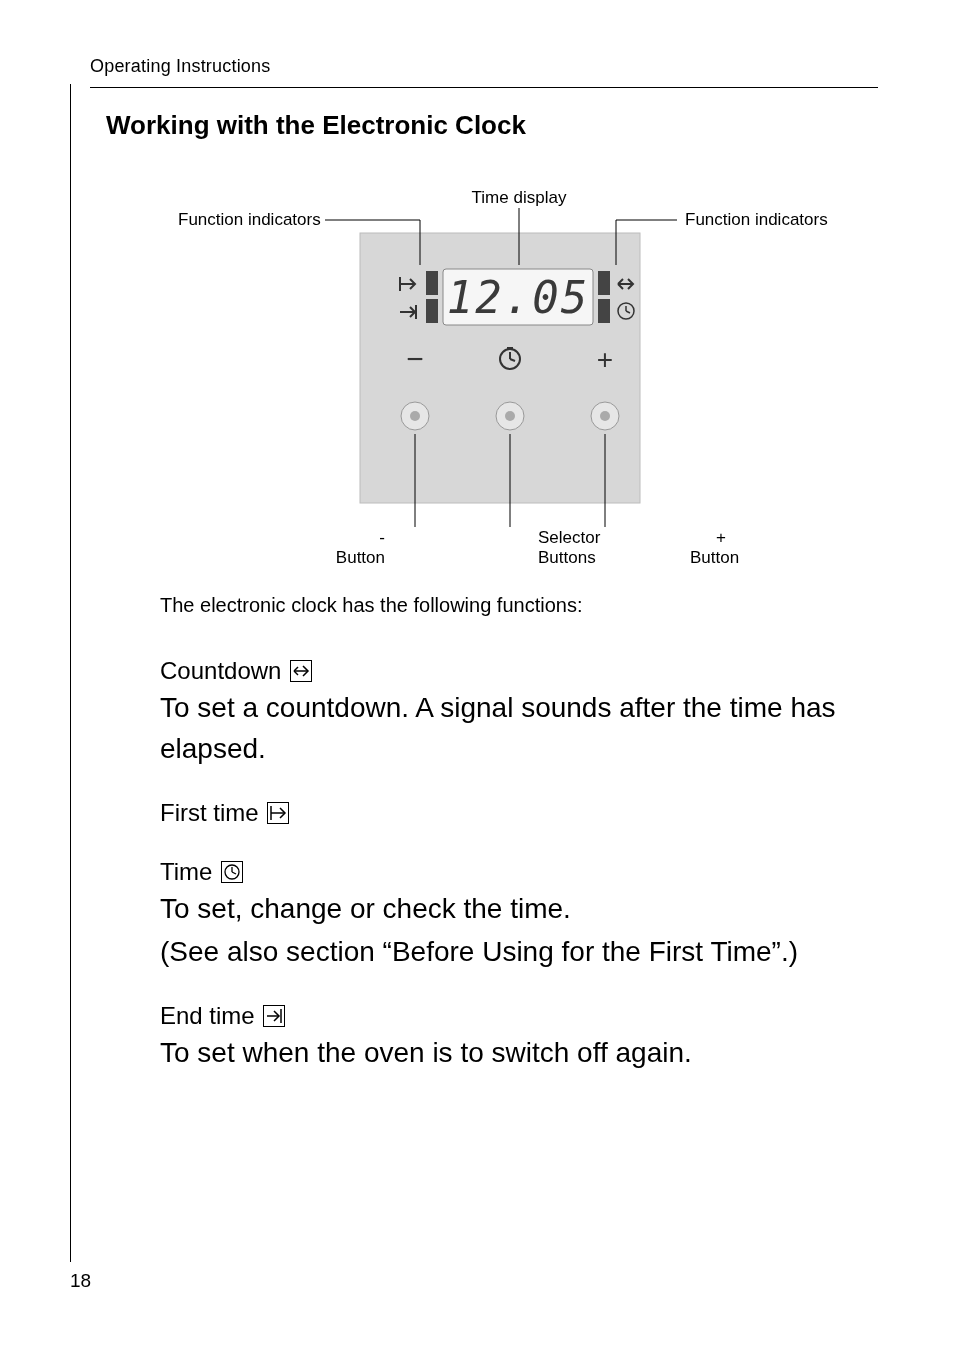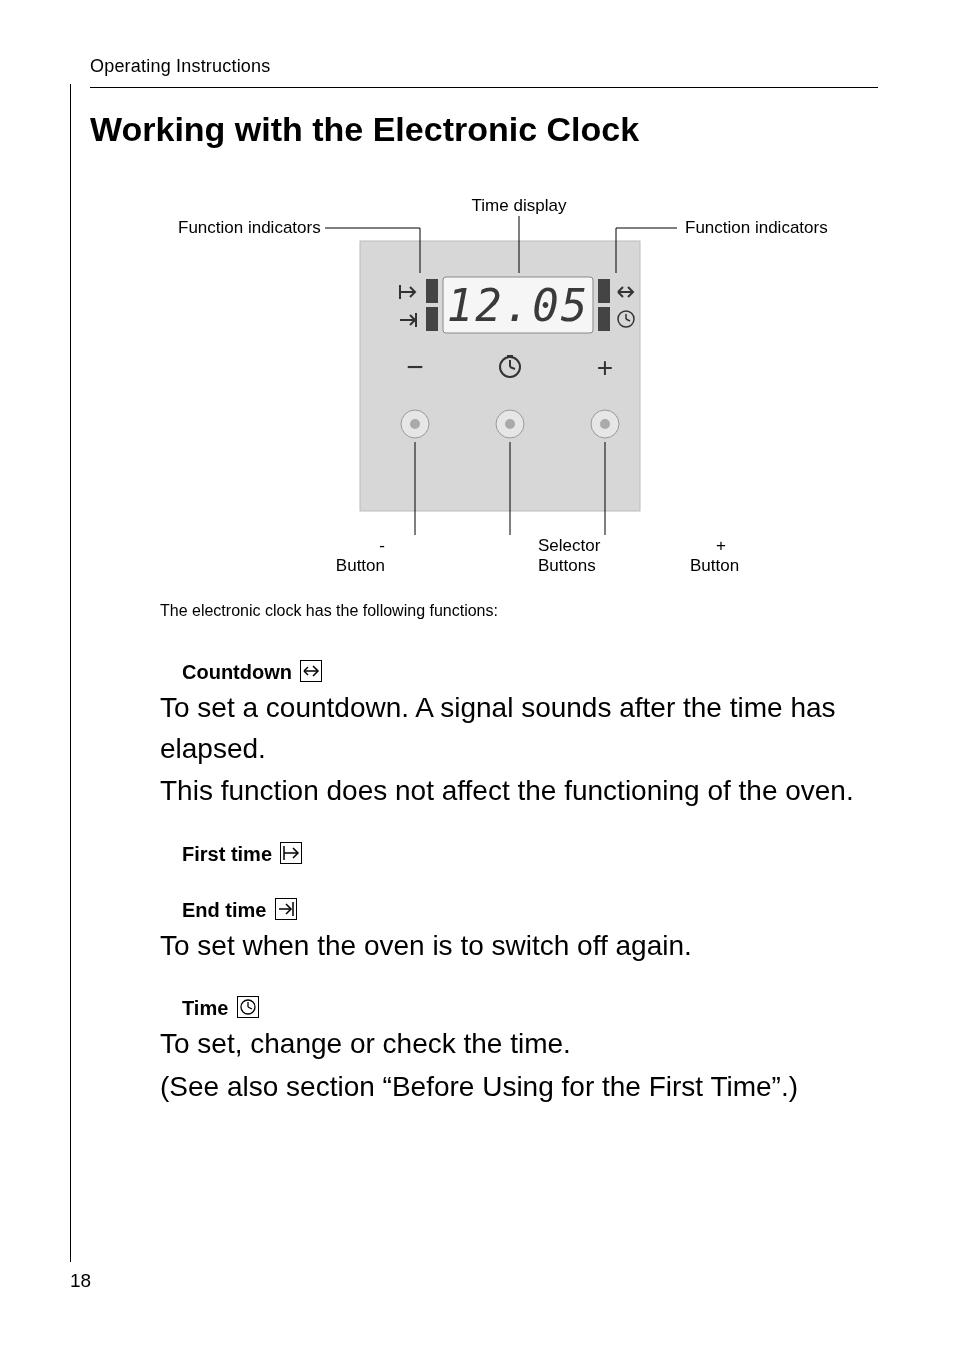--- a/index.html
+++ b/index.html
@@ -33,49 +33,48 @@
     }
     .vline {
       position: absolute;
       top: 84px;
       left: 70px;
       width: 1px;
       bottom: 90px;
       background: #000;
     }
     .title {
-      font-size: 34px;
+      font-size: 26px;
       font-weight: bold;
       margin-top: 22px;
-      margin-left: 0;
+      margin-left: 16px;
     }
     .content {
       margin-left: 70px;
       margin-top: 14px;
     }
     .diagram-wrap {
       width: 700px;
       height: 375px;
       margin: 50px 0 20px 0;
       position: relative;
     }
     .intro {
-      font-size: 16px;
+      font-size: 20px;
       font-weight: 300;
       margin-top: 28px;
       margin-bottom: 40px;
     }
     .func {
       margin-bottom: 30px;
     }
     .func-title {
-      font-size: 20px;
-      font-weight: bold;
+      font-size: 24px;
+      font-weight: normal;
       display: inline-block;
-      margin-left: 22px;
     }
     .func-icon {
       display: inline-block;
       vertical-align: -3px;
       margin-left: 4px;
     }
     .func-desc {
       font-size: 28px;
       font-weight: 300;
       line-height: 1.45;
@@ -203,58 +202,57 @@
       <span class="func-icon">
         <svg width="22" height="22">
             <rect x="0.5" y="0.5" width="21" height="21" fill="none" stroke="#000"></rect>
           <polyline points="13,6 18,11 13,16" fill="none" stroke="#000" stroke-width="1.5"></polyline>
           <line x1="4" y1="11" x2="17" y2="11" stroke="#000" stroke-width="1.5"></line>
           <line x1="4" y1="11" x2="8" y2="7" stroke="#000" stroke-width="1.5"></line>
           <line x1="4" y1="11" x2="8" y2="15" stroke="#000" stroke-width="1.5"></line>
         </svg>
       </span>
       <p class="func-desc">To set a countdown. A signal sounds after the time has elapsed.</p>
-      <p class="func-desc">This function does not affect the functioning of the oven.</p>
     </div>
 
     <div class="func">
       <span class="func-title">First time</span>
       <span class="func-icon">
         <svg width="22" height="22">
             <rect x="0.5" y="0.5" width="21" height="21" fill="none" stroke="#000"></rect>
           <line x1="4" y1="4" x2="4" y2="18" stroke="#000" stroke-width="1.5"></line>
           <line x1="4" y1="11" x2="17" y2="11" stroke="#000" stroke-width="1.5"></line>
           <polyline points="13,6 18,11 13,16" fill="none" stroke="#000" stroke-width="1.5"></polyline>
         </svg>
       </span>
     </div>
 
     <div class="func">
+      <span class="func-title">Time</span>
+      <span class="func-icon">
+        <svg width="22" height="22">
+            <rect x="0.5" y="0.5" width="21" height="21" fill="none" stroke="#000"></rect>
+          <circle cx="11" cy="11" r="7" fill="none" stroke="#000" stroke-width="1.3"></circle>
+          <line x1="11" y1="11" x2="11" y2="6" stroke="#000" stroke-width="1.3"></line>
+          <line x1="11" y1="11" x2="15" y2="13" stroke="#000" stroke-width="1.3"></line>
+        </svg>
+      </span>
+      <p class="func-desc">To set, change or check the time.</p>
+      <p class="func-desc">(See also section “Before Using for the First Time”.)</p>
+    </div>
+
+    <div class="func">
       <span class="func-title">End time</span>
       <span class="func-icon">
         <svg width="22" height="22">
             <rect x="0.5" y="0.5" width="21" height="21" fill="none" stroke="#000"></rect>
           <line x1="4" y1="11" x2="15" y2="11" stroke="#000" stroke-width="1.5"></line>
           <polyline points="11,6 16,11 11,16" fill="none" stroke="#000" stroke-width="1.5"></polyline>
           <line x1="18" y1="4" x2="18" y2="18" stroke="#000" stroke-width="1.5"></line>
         </svg>
       </span>
       <p class="func-desc">To set when the oven is to switch off again.</p>
     </div>
 
-    <div class="func">
-      <span class="func-title">Time</span>
-      <span class="func-icon">
-        <svg width="22" height="22">
-            <rect x="0.5" y="0.5" width="21" height="21" fill="none" stroke="#000"></rect>
-          <circle cx="11" cy="11" r="7" fill="none" stroke="#000" stroke-width="1.3"></circle>
-          <line x1="11" y1="11" x2="11" y2="6" stroke="#000" stroke-width="1.3"></line>
-          <line x1="11" y1="11" x2="15" y2="13" stroke="#000" stroke-width="1.3"></line>
-        </svg>
-      </span>
-      <p class="func-desc">To set, change or check the time.</p>
-      <p class="func-desc">(See also section “Before Using for the First Time”.)</p>
-    </div>
-
   </div>
 
   <div class="page-num">18</div>
 </div>
 
 </body></html>

